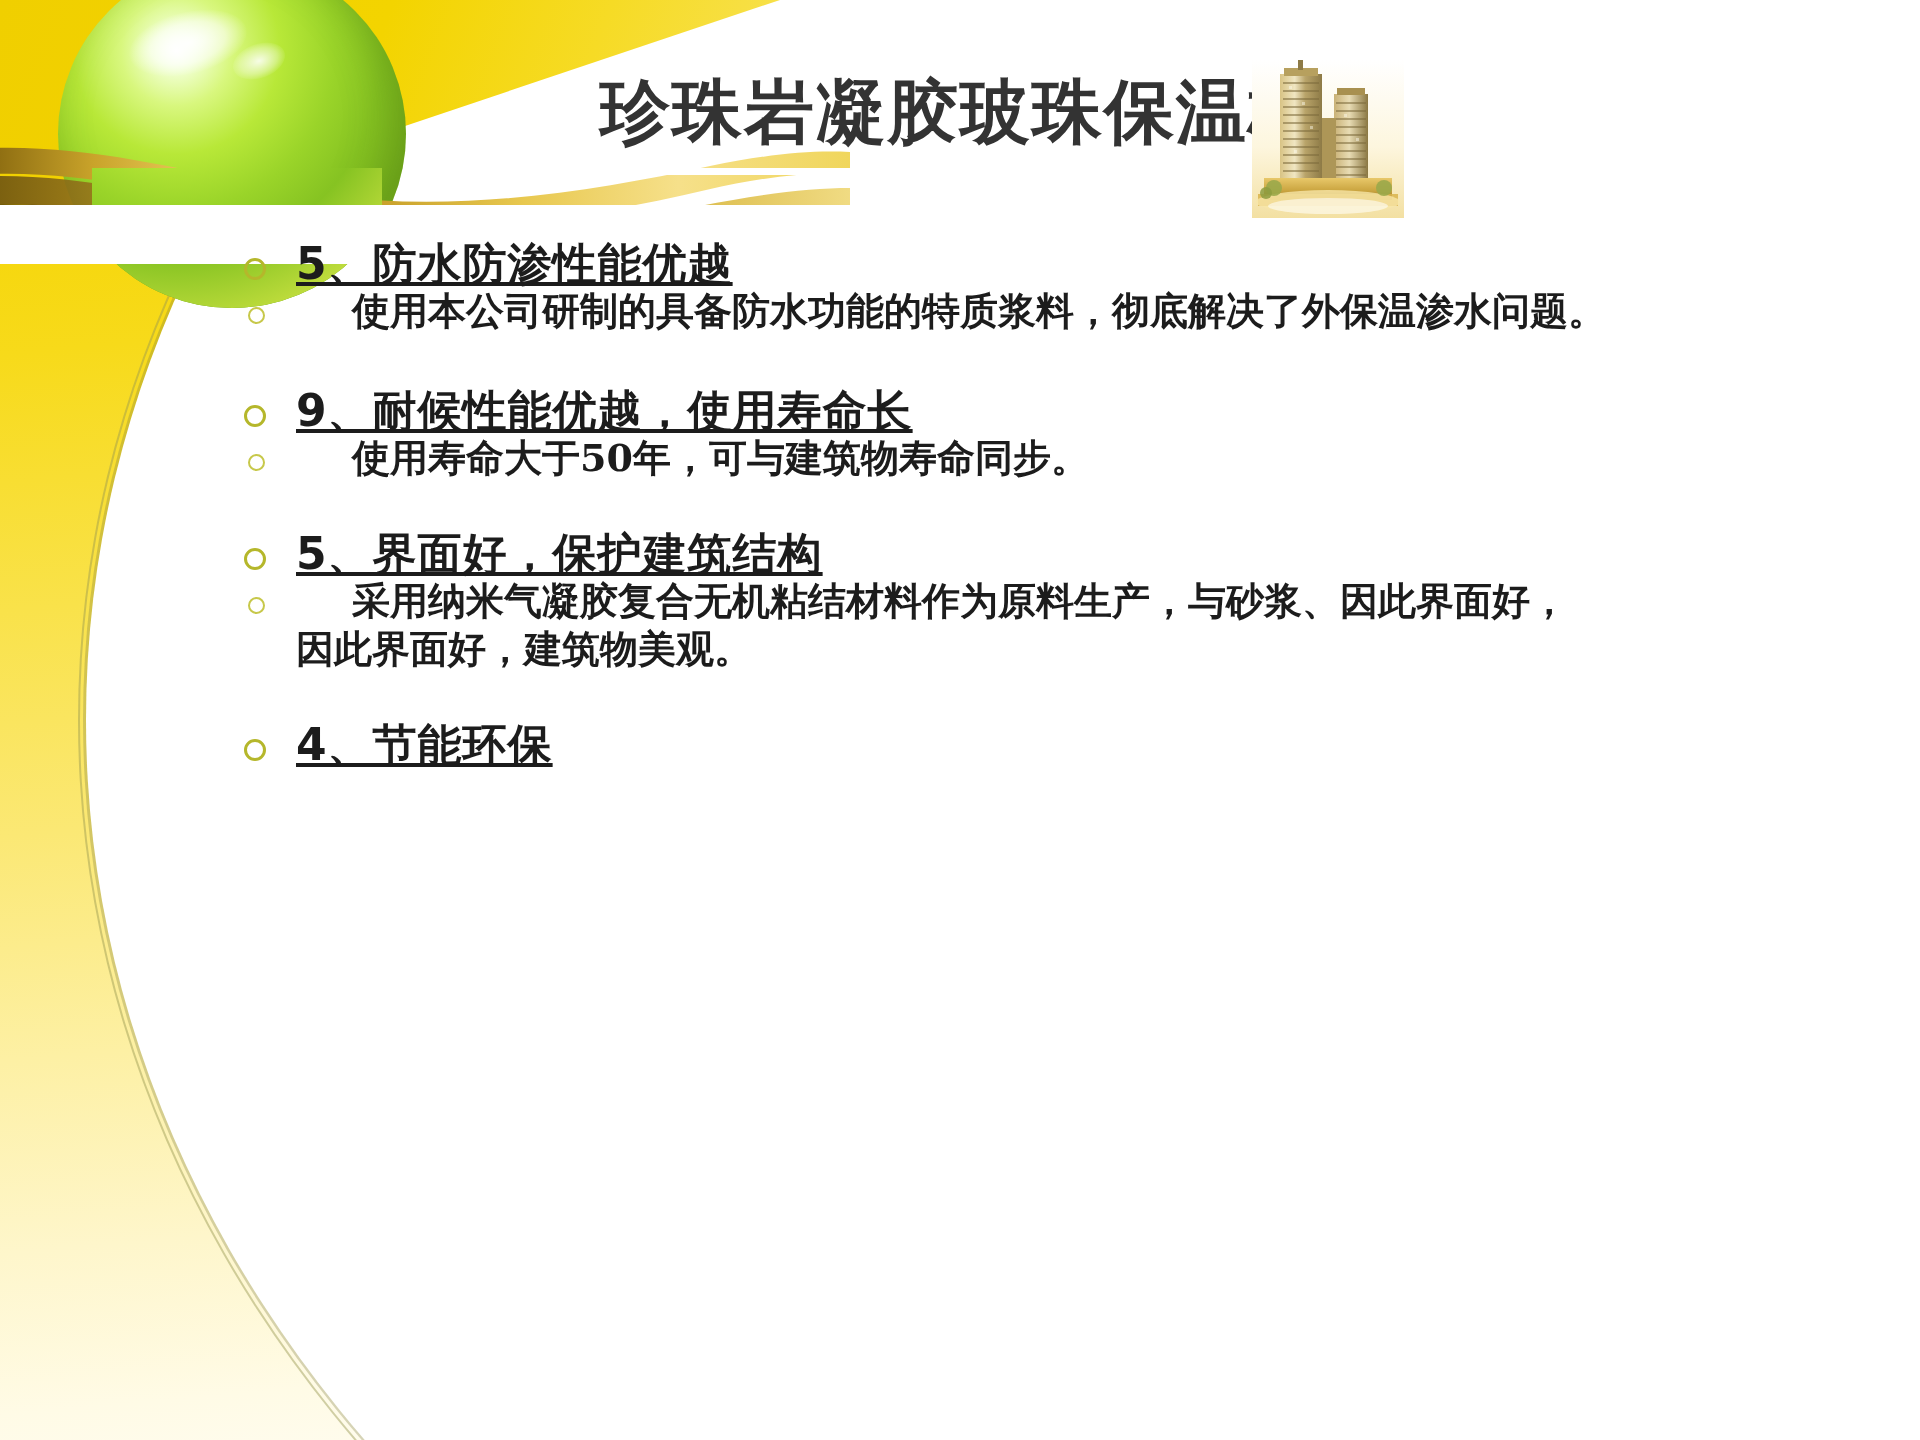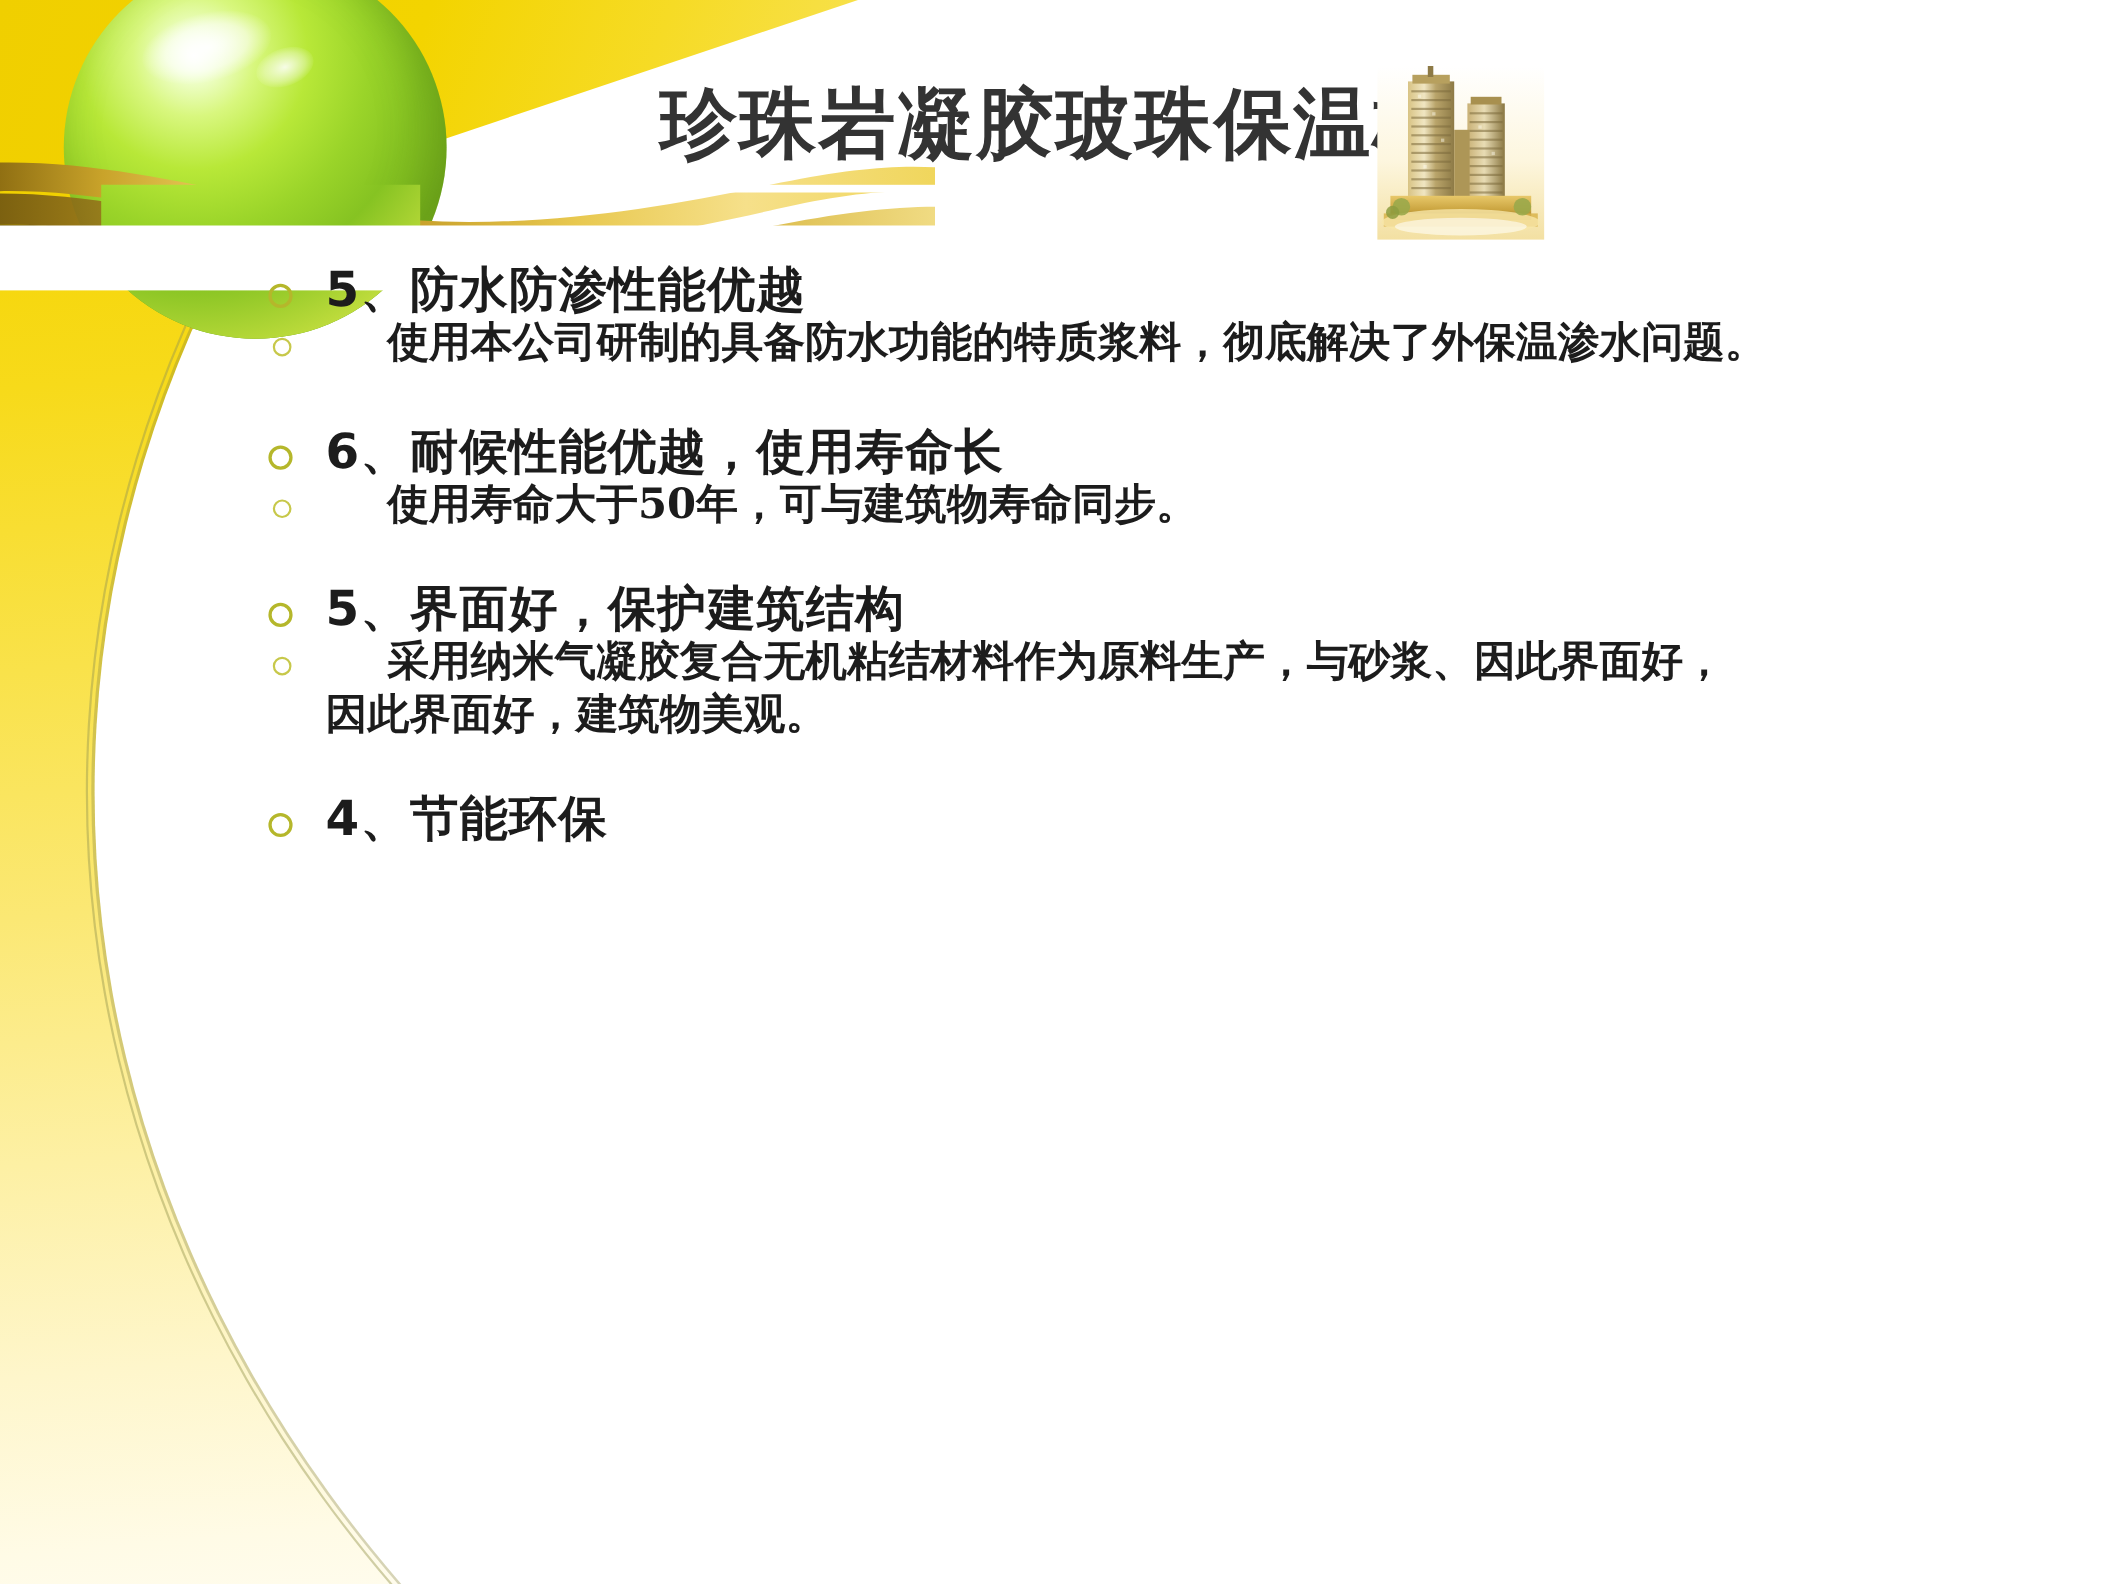--- a/index.html
+++ b/index.html
@@ -251,20 +251,21 @@
     margin-left: 12px;
   }
   .head-text {
     font-family: "DejaVu Sans", "Liberation Sans", sans-serif;
     font-size: 44px;
     font-weight: bold;
     color: #1c1c1c;
     line-height: 1.25;
     letter-spacing: 1px;
     white-space: nowrap;
+    text-decoration: underline;
   }
   .body-text {
     font-family: "DejaVu Serif", "Liberation Serif", serif;
     font-size: 38px;
     font-weight: bold;
     color: #1c1c1c;
     line-height: 1.26;
     letter-spacing: 0px;
   }
   .body-text .indent { display: inline-block; width: 56px; }
@@ -429,21 +430,21 @@
       </div>
       <div class="body-text"><span class="indent"></span><span>使用本公司研制的具备防水功能的特质浆料，彻底解决了外保温渗水问题。</span></div>
     </div>
 
     <div class="gap-a"></div>
 
     <div class="row">
       <div class="bullet-col">
         <span class="bullet lg"></span>
       </div>
-      <div class="head-text">6、耐候性能优越，使用寿命长</div>
+      <div class="head-text">9、耐候性能优越，使用寿命长</div>
     </div>
     <div class="row tight">
       <div class="bullet-col">
         <span class="bullet sm"></span>
       </div>
       <div class="body-text"><span class="indent"></span><span>使用寿命大于50年，可与建筑物寿命同步。</span></div>
     </div>
 
     <div class="gap-b"></div>
 

